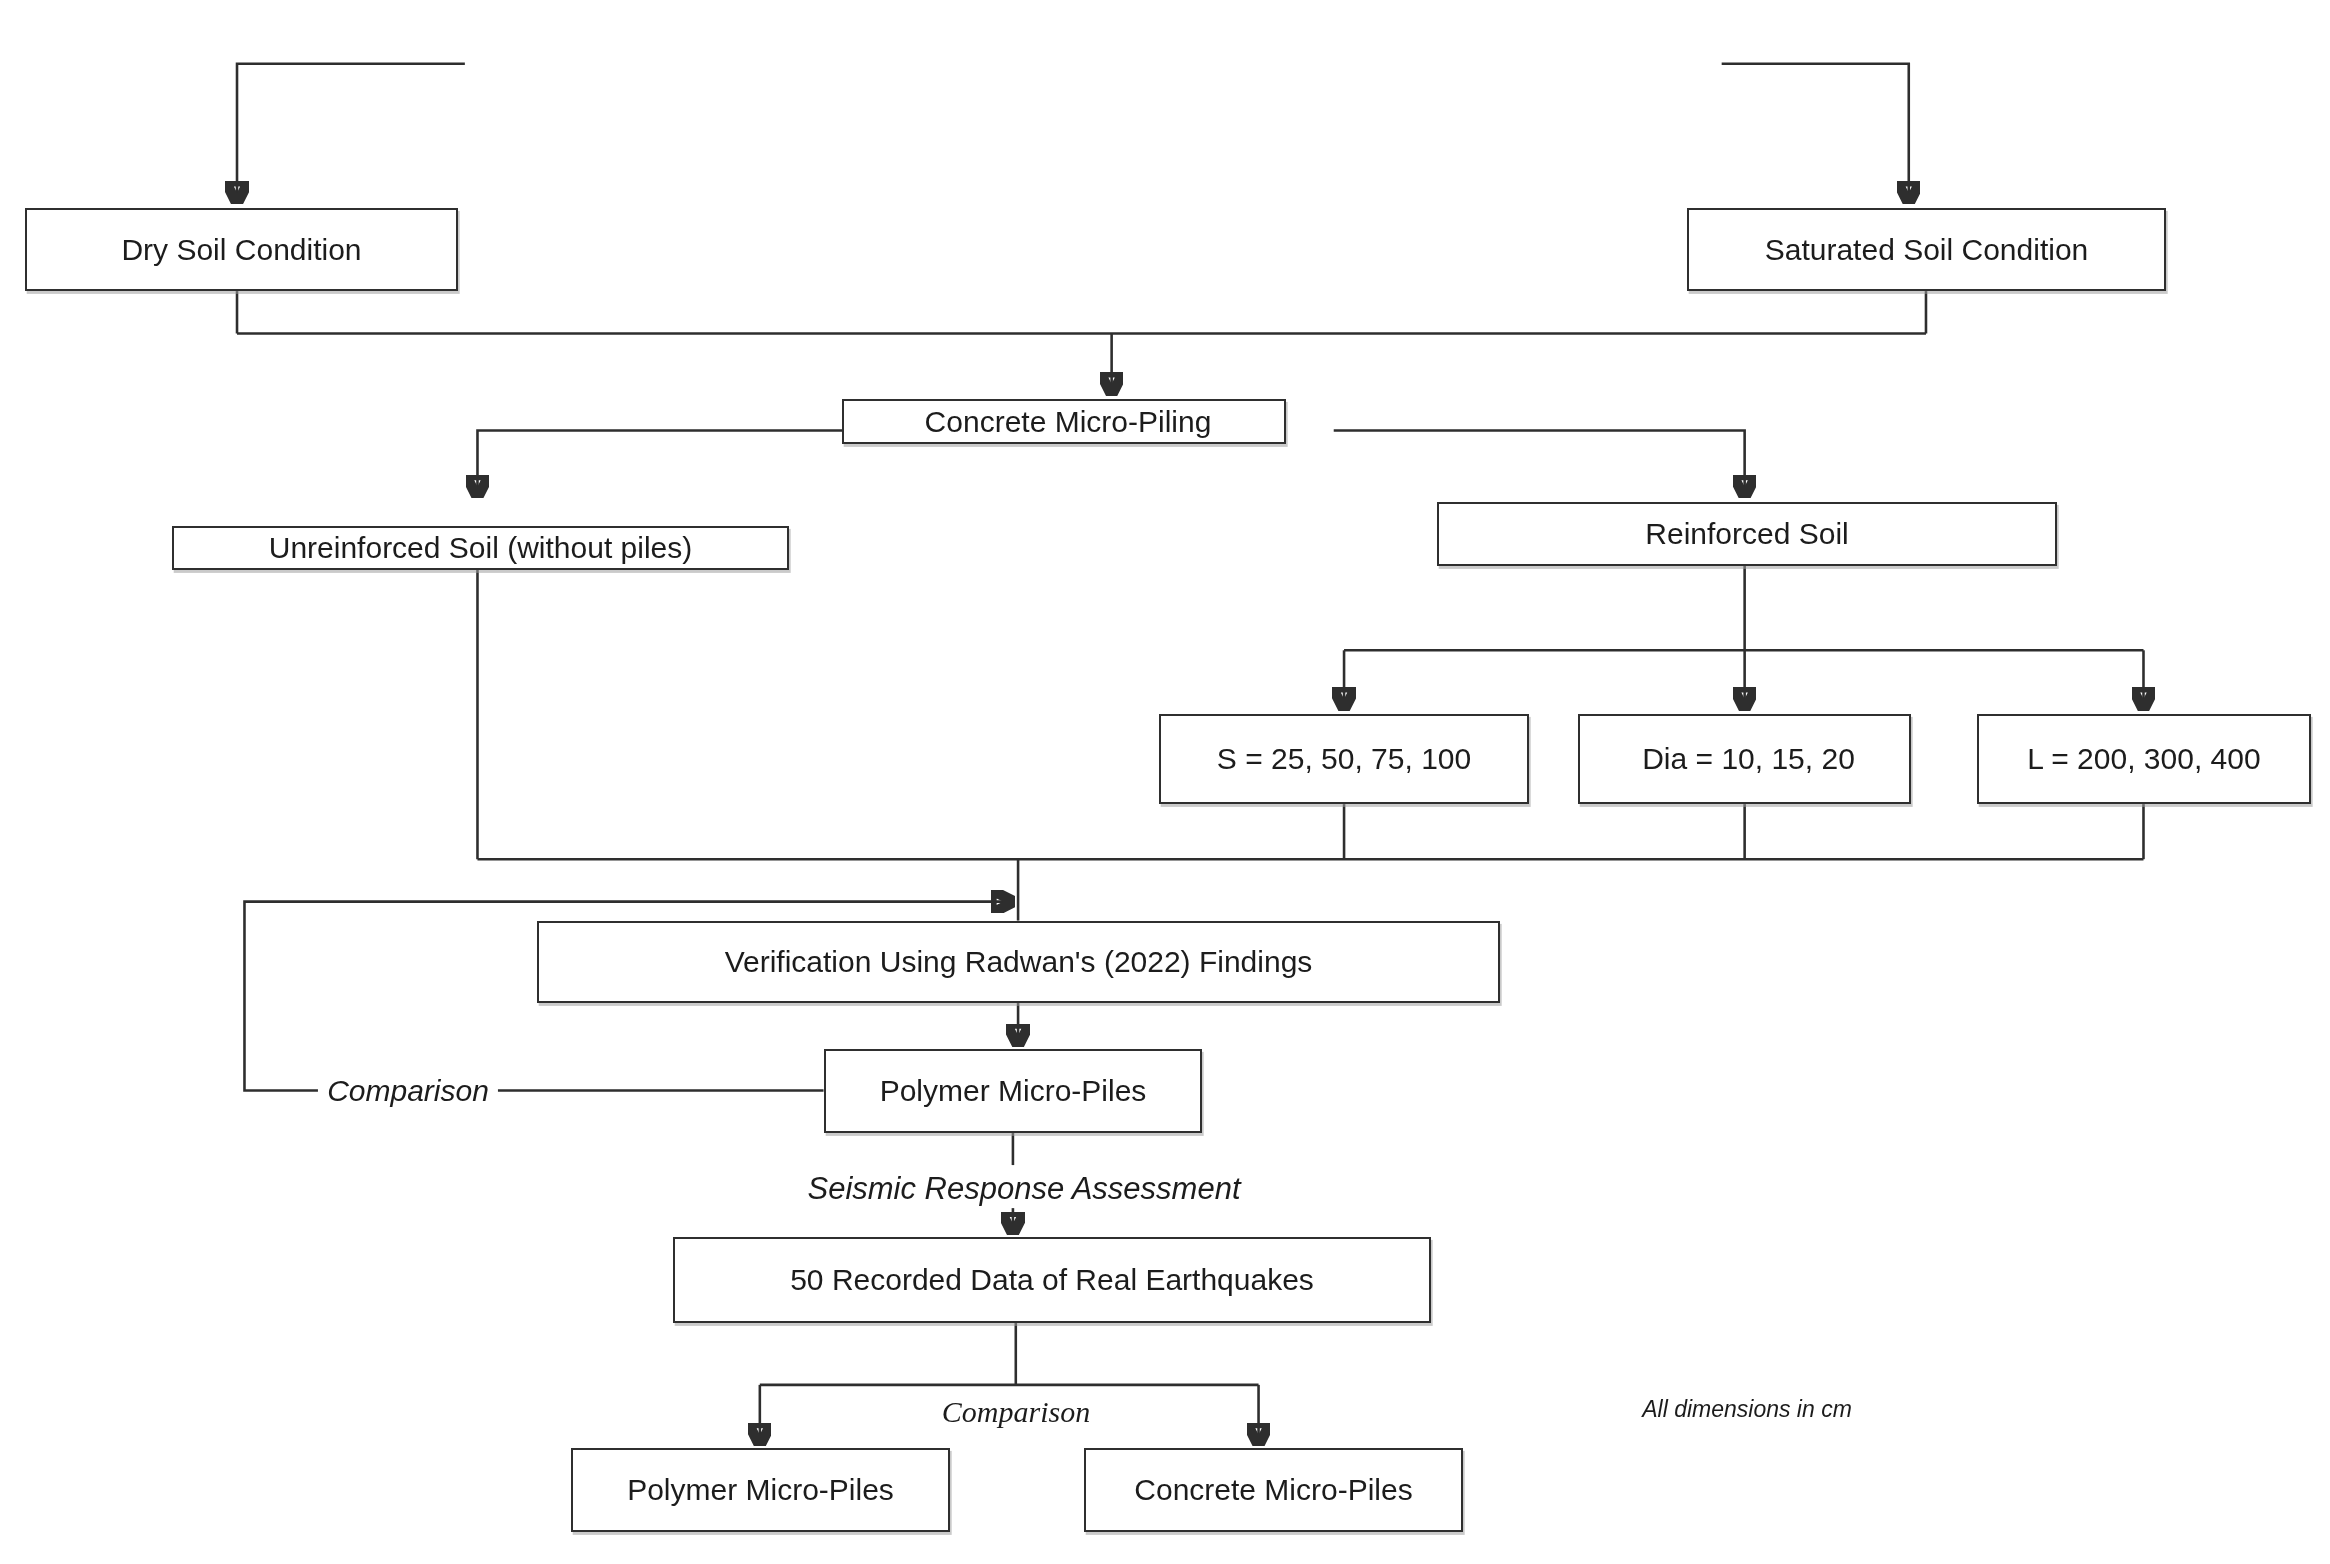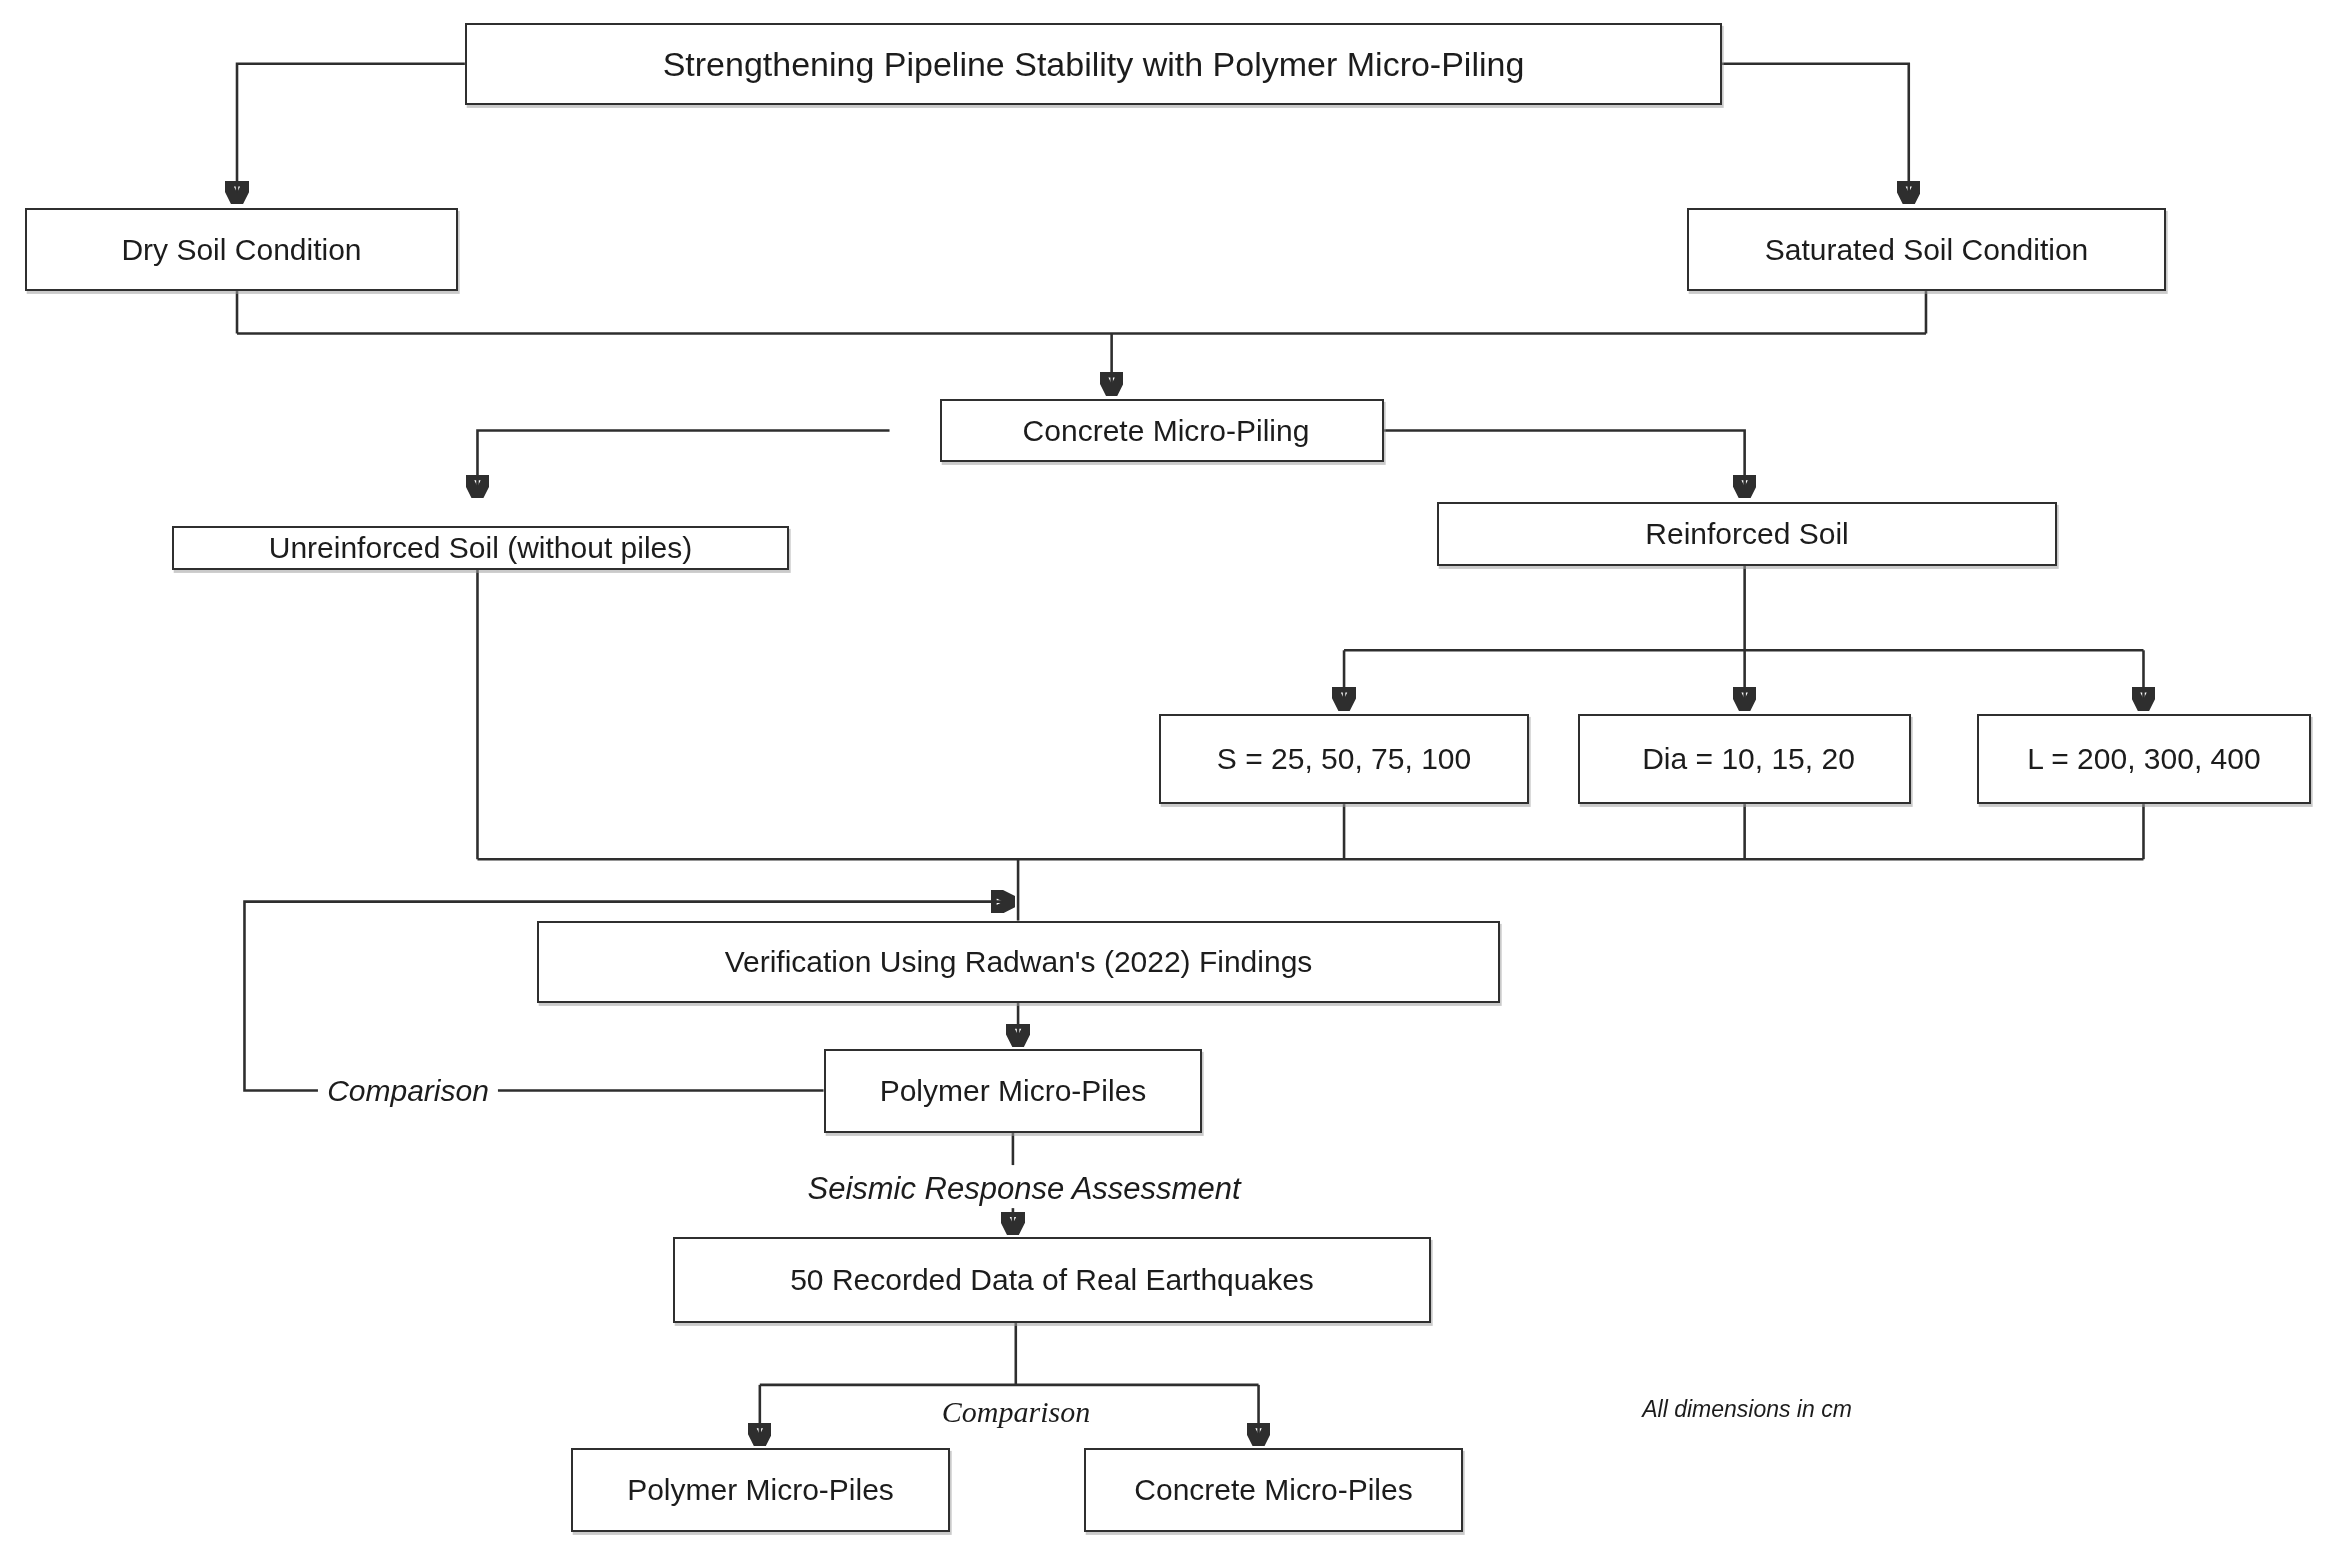--- a/index.html
+++ b/index.html
@@ -89,27 +89,26 @@
     <path d="M 1774 1747 L 1774 1820" marker-end="url(#arrow)"></path>
     <path d="M 1435 1900 L 426 1900 L 426 1571 L 1764 1571" marker-end="url(#arrow)"></path>
     <path d="M 1765 1973 L 1765 2030"></path>
     <path d="M 1765 2105 L 1765 2148" marker-end="url(#arrow)"></path>
     <path d="M 1770 2305 L 1770 2413"></path>
     <path d="M 1324 2413 L 2193 2413"></path>
     <path d="M 1324 2413 L 1324 2516" marker-end="url(#arrow)"></path>
     <path d="M 2193 2413 L 2193 2516" marker-end="url(#arrow)"></path>
   </svg>
 
-  <div class="node title-node" style="left:465px; top:23px; width:1257px; height:82px;">Strengthening Pipeline Stability with Polymer Micro-Piling</div>
 
   <div class="node" style="left:25px; top:208px; width:433px; height:83px;">Dry Soil Condition</div>
 
   <div class="node" style="left:1687px; top:208px; width:479px; height:83px;">Saturated Soil Condition</div>
 
-  <div class="node" style="left:940px; top:399px; width:444px; height:63px;padding-left:8px;">Concrete Micro-Piling</div>
+  <div class="node" style="left:842px; top:399px; width:444px; height:45px;padding-left:8px;">Concrete Micro-Piling</div>
 
   <div class="node" style="left:172px; top:502px; width:617px; height:44px;margin-top:24px;">Unreinforced Soil (without piles)</div>
 
   <div class="node" style="left:1437px; top:502px; width:620px; height:64px;">Reinforced Soil</div>
 
   <div class="node" style="left:1159px; top:714px; width:370px; height:90px;">S = 25, 50, 75, 100</div>
 
   <div class="node" style="left:1578px; top:714px; width:333px; height:90px;padding-left:8px;">Dia = 10, 15, 20</div>
 
   <div class="node" style="left:1977px; top:714px; width:334px; height:90px;">L = 200, 300, 400</div>

